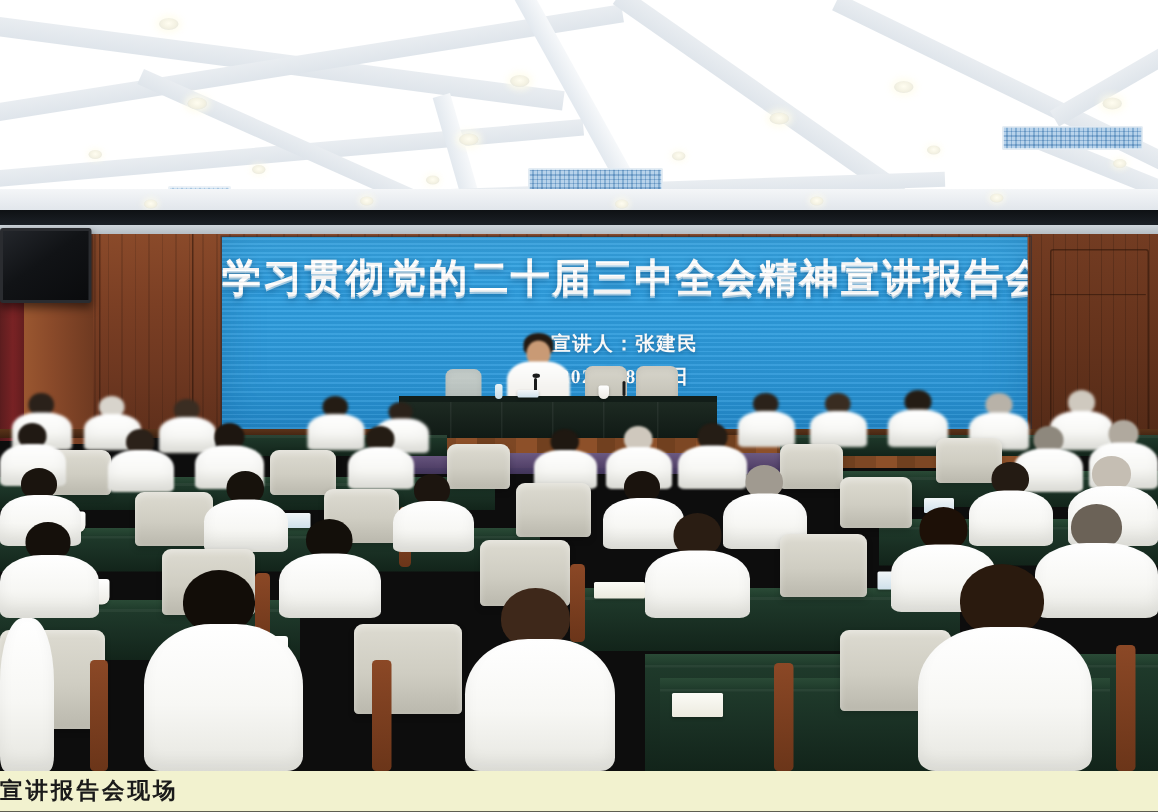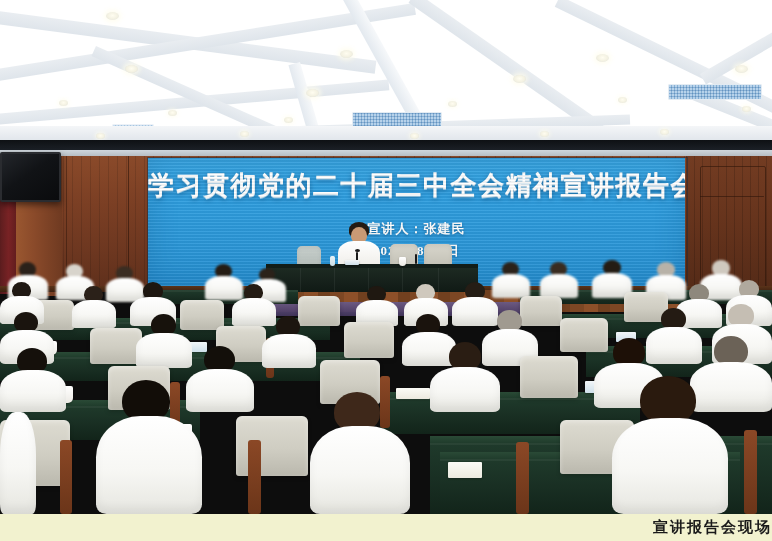--- a/index.html
+++ b/index.html
@@ -105,21 +105,21 @@
   .seatarm{position:absolute;border-radius:3px;
     background:linear-gradient(180deg,#8b4826,#6b3519);}
 
   .aud{position:absolute;}
   .aud .sh{position:absolute;border-radius:42% 42% 10% 10%;
     background:linear-gradient(180deg,#ffffff 0%,#f7f7f4 55%,#e6e6e0 100%);
     box-shadow:inset 0 -6px 10px rgba(0,0,0,.06);}
   .aud .hd{position:absolute;border-radius:50% 50% 45% 45%;}
 
   .caption{position:absolute;left:0;top:514px;width:772px;height:27px;
-    background:#f2f2cf;display:flex;align-items:center;justify-content:flex-end;}
+    background:#f2f2cf;display:flex;align-items:center;justify-content:flex-start;}
   .caption span{font-family:"DejaVu Sans","Liberation Sans",sans-serif;
     font-size:15px;font-weight:700;color:#1a1a1a;letter-spacing:2px;}
   .blurlow{filter:blur(.6px);}
   .blurmid{filter:blur(1.1px);}
 </style>
 </head>
 <body>
 
 <div id="stage">
 

